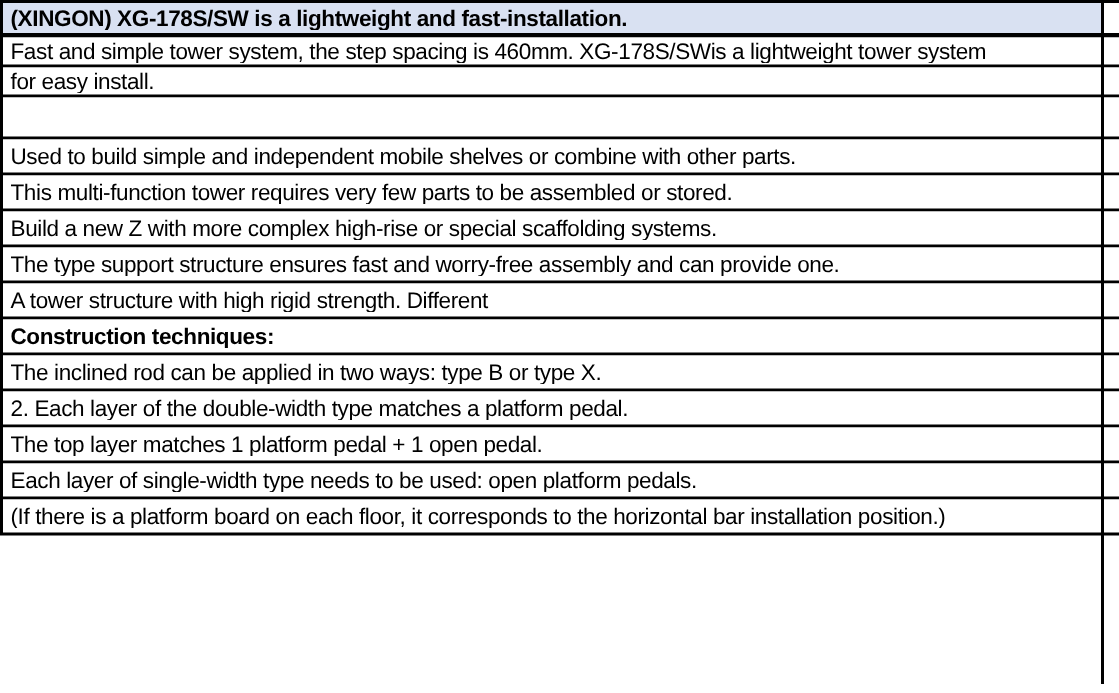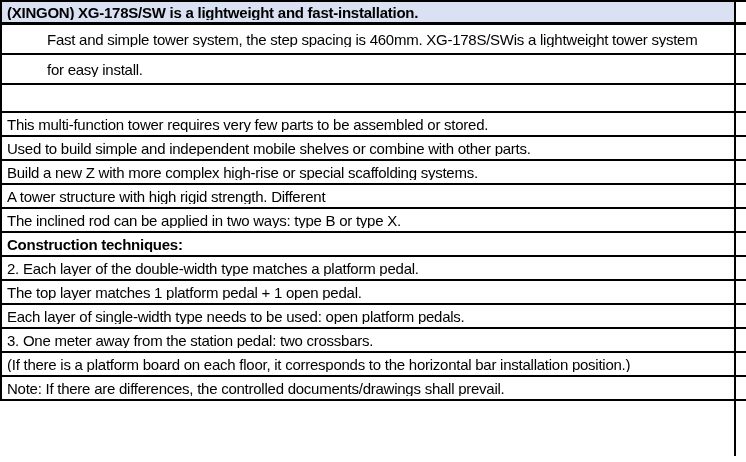--- a/index.html
+++ b/index.html
@@ -30,21 +30,21 @@
   .row {
     box-sizing: border-box;
     position: relative;
     height: 24px;
     border-bottom: 2px solid var(--border-color);
     display: flex;
     align-items: center;
     background: #ffffff;
   }
   .row:nth-child(1) { height: 23px; border-bottom-width: 3px; }
-  .row:nth-child(2), .row:nth-child(3) { height: 30px; padding-left: 40px; }
+  .row:nth-child(2), .row:nth-child(3) { height: 20px; }
   .row:nth-child(4) { height: 28px; }
   .row.header {
     background: linear-gradient(to right, var(--header-fill) 0px, var(--header-fill) 732px, #ffffff 732px);
   }
   .row.bold .cell { font-weight: bold; }
   .cell {
     padding-left: 5px;
     padding-right: 14px;
     white-space: nowrap;
     overflow: hidden;
@@ -72,50 +72,47 @@
       <div class="row">
         <div class="cell">Fast and simple tower system, the step spacing is 460mm. XG-178S/SWis a lightweight tower system</div>
       </div>
       <div class="row">
         <div class="cell">for easy install.</div>
       </div>
       <div class="row">
         <div class="cell"></div>
       </div>
       <div class="row">
-        <div class="cell">This multi-function tower requires very few parts to be assembled or stored.</div>
+        <div class="cell">Used to build simple and independent mobile shelves or combine with other parts.</div>
       </div>
       <div class="row">
-        <div class="cell">Used to build simple and independent mobile shelves or combine with other parts.</div>
+        <div class="cell">This multi-function tower requires very few parts to be assembled or stored.</div>
       </div>
       <div class="row">
         <div class="cell">Build a new Z with more complex high-rise or special scaffolding systems.</div>
       </div>
       <div class="row">
+        <div class="cell">The type support structure ensures fast and worry-free assembly and can provide one.</div>
+      </div>
+      <div class="row">
         <div class="cell">A tower structure with high rigid strength. Different</div>
+      </div>
+      <div class="row bold">
+        <div class="cell">Construction techniques:</div>
       </div>
       <div class="row">
         <div class="cell">The inclined rod can be applied in two ways: type B or type X.</div>
-      </div>
-      <div class="row bold">
-        <div class="cell">Construction techniques:</div>
       </div>
       <div class="row">
         <div class="cell">2. Each layer of the double-width type matches a platform pedal.</div>
       </div>
       <div class="row">
         <div class="cell">The top layer matches 1 platform pedal + 1 open pedal.</div>
       </div>
       <div class="row">
         <div class="cell">Each layer of single-width type needs to be used: open platform pedals.</div>
       </div>
       <div class="row">
-        <div class="cell">3. One meter away from the station pedal: two crossbars.</div>
-      </div>
-      <div class="row">
         <div class="cell">(If there is a platform board on each floor, it corresponds to the horizontal bar installation position.)</div>
-      </div>
-      <div class="row">
-        <div class="cell">Note: If there are differences, the controlled documents/drawings shall prevail.</div>
       </div>
     </div>
   <div class="vline"></div>
 </div>
 
 </body></html>

